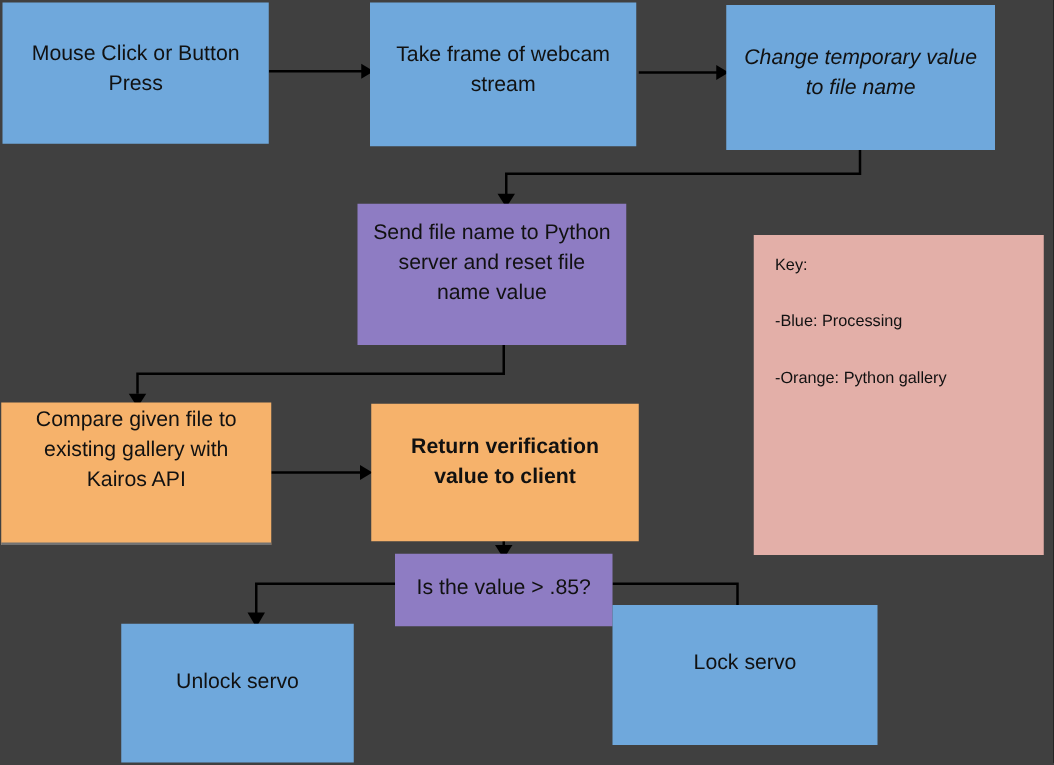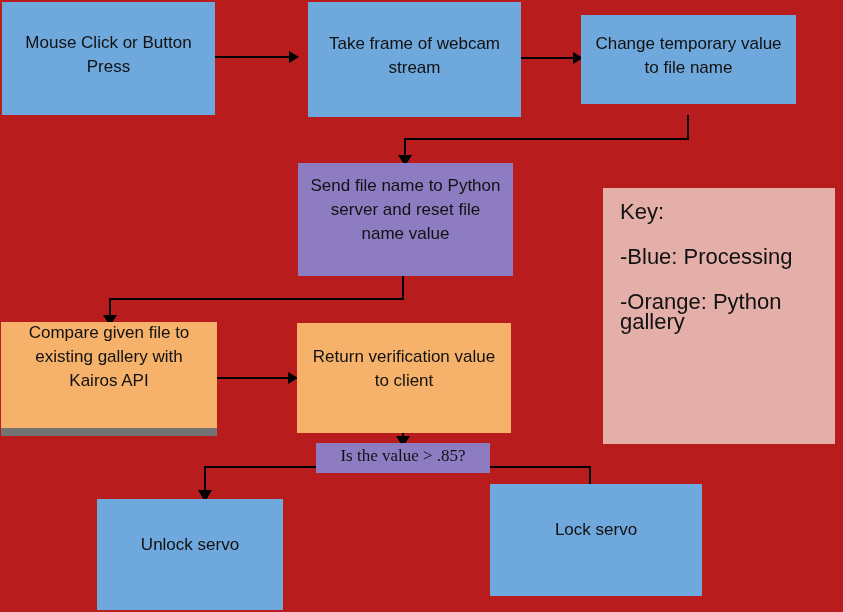--- a/index.html
+++ b/index.html
@@ -1,19 +1,19 @@
 <!DOCTYPE html>
 <html><head>
 <meta charset="utf-8">
 <style>
   html,body{margin:0;padding:0;background:#000;}
   #canvas{
     position:relative;
     width:843px;height:612px;
-    background:#b91c1c;
+    background:#404040;
     overflow:hidden;
     font-family:"Liberation Sans", sans-serif;
     color:#111;
   }
   .node{
     position:absolute;
     box-sizing:border-box;
     display:flex;
     align-items:center;
     justify-content:center;
@@ -22,36 +22,36 @@
     line-height:24px;
     padding:6px 10px 14px 10px;
   }
   .bias-lg{padding-bottom:42px;}
   .bias-md{padding-bottom:26px;}
   .blue{background:#6fa8dc;}
   .purple{background:#8e7cc3;}
   .orange{background:#f6b26b;}
 
   #node-mouse-click   {left:2px;   top:2px;   width:213px; height:113px;}
-  #node-take-frame    {left:308px; top:2px;   width:213px; height:115px;}
-  #node-change-temp   {left:581px; top:15px;   width:215px; height:89px;}
-  #node-send-file     {left:298px; top:163px; width:215px; height:113px;}
-  #node-compare-file  {left:1px;   top:322px; width:216px; height:114px; border-bottom:8px solid #737373;}
-  #node-return-verif  {left:297px; top:323px; width:214px; height:110px; padding-bottom:24px;}
-  #node-is-value      {left:316px; top:443px; width:174px; height:30px;  padding:2px 6px 6px 6px;font-family:Liberation Serif, serif;}
+  #node-take-frame    {left:296px; top:2px;   width:213px; height:115px;}
+  #node-change-temp   {left:581px; top:4px;   width:215px; height:116px;font-style:italic;}
+  #node-send-file     {left:286px; top:163px; width:215px; height:113px;}
+  #node-compare-file  {left:1px;   top:322px; width:216px; height:114px; border-bottom:2px solid #737373;}
+  #node-return-verif  {left:297px; top:323px; width:214px; height:110px; padding-bottom:24px;font-weight:bold;}
+  #node-is-value      {left:316px; top:443px; width:174px; height:58px;  padding:2px 6px 6px 6px;}
   #node-unlock-servo  {left:97px;  top:499px; width:186px; height:111px;text-align:right;}
   #node-lock-servo    {left:490px; top:484px; width:212px; height:112px;}
 
   #key-box{
     position:absolute;
     left:603px; top:188px; width:232px; height:256px;
     background:#e3afa8;
     box-sizing:border-box;
     padding:14px 10px 10px 17px;
-    font-size:22px;
+    font-size:13px;
     line-height:20px;
   }
   #key-box .key-item{margin-top:25px;}
 
   #arrows{
     position:absolute;
     left:0; top:0;
     pointer-events:none;
   }
   #arrows .ln{stroke:#000;stroke-width:2;fill:none;}

